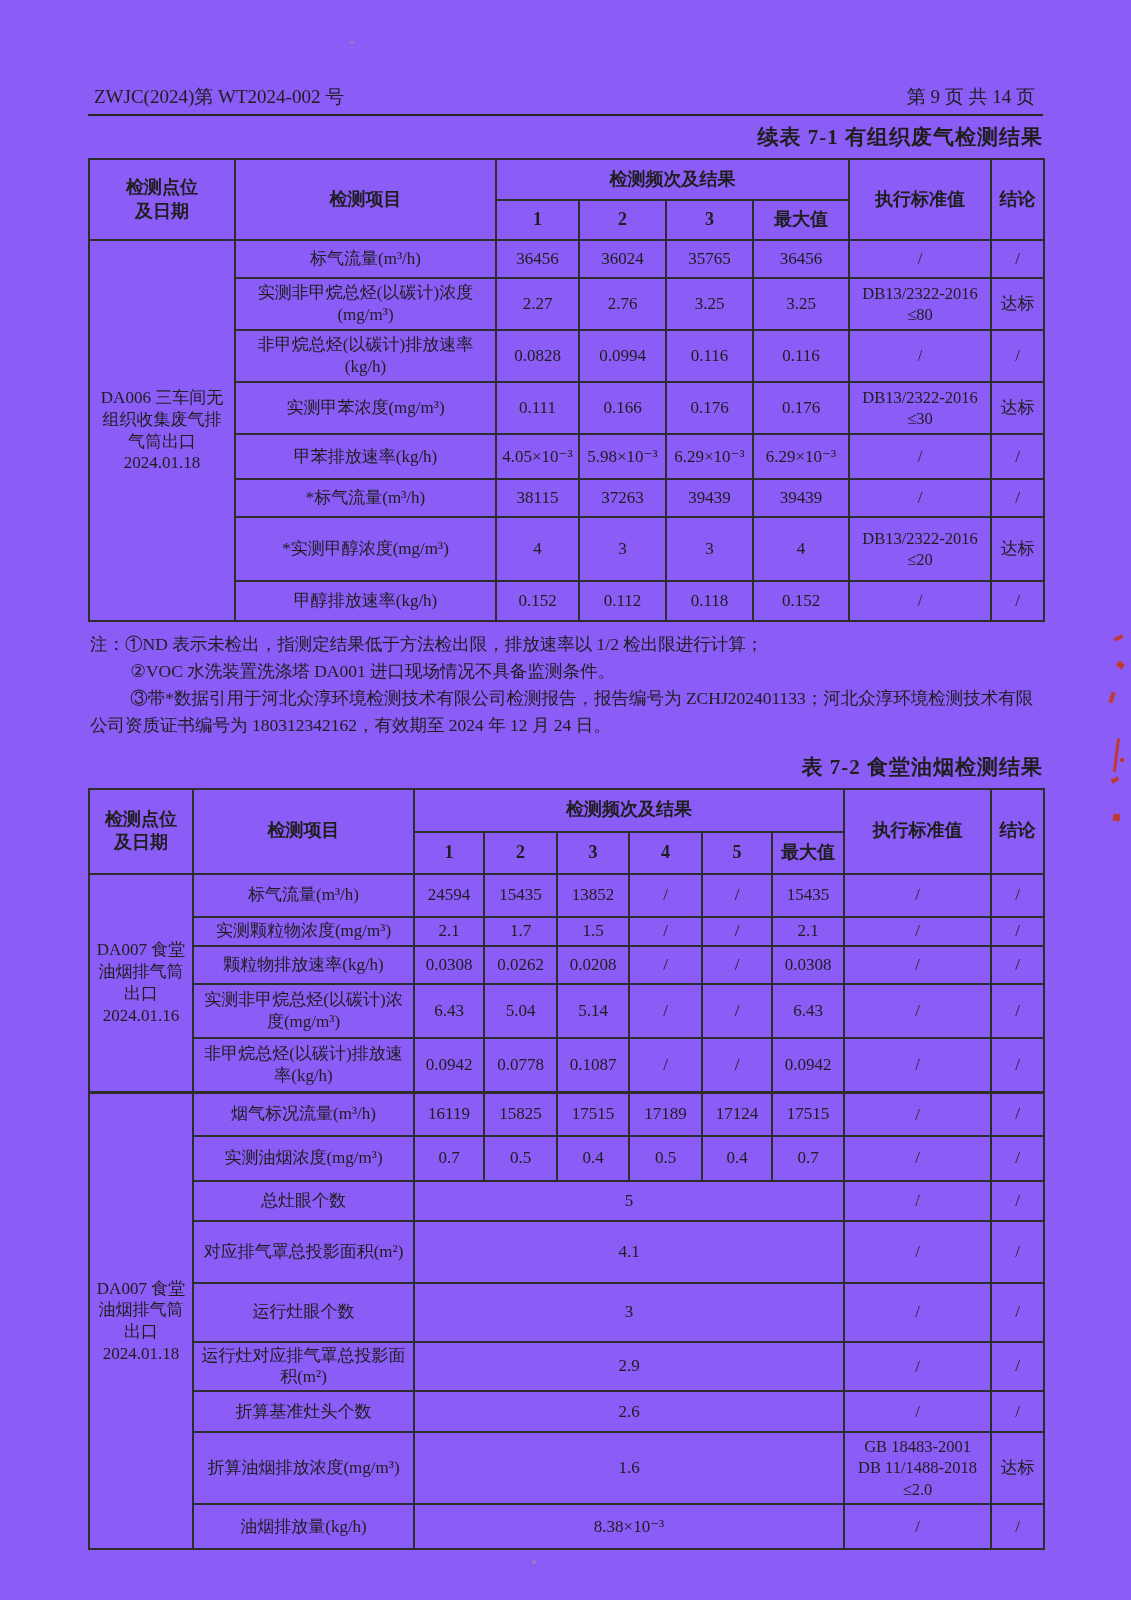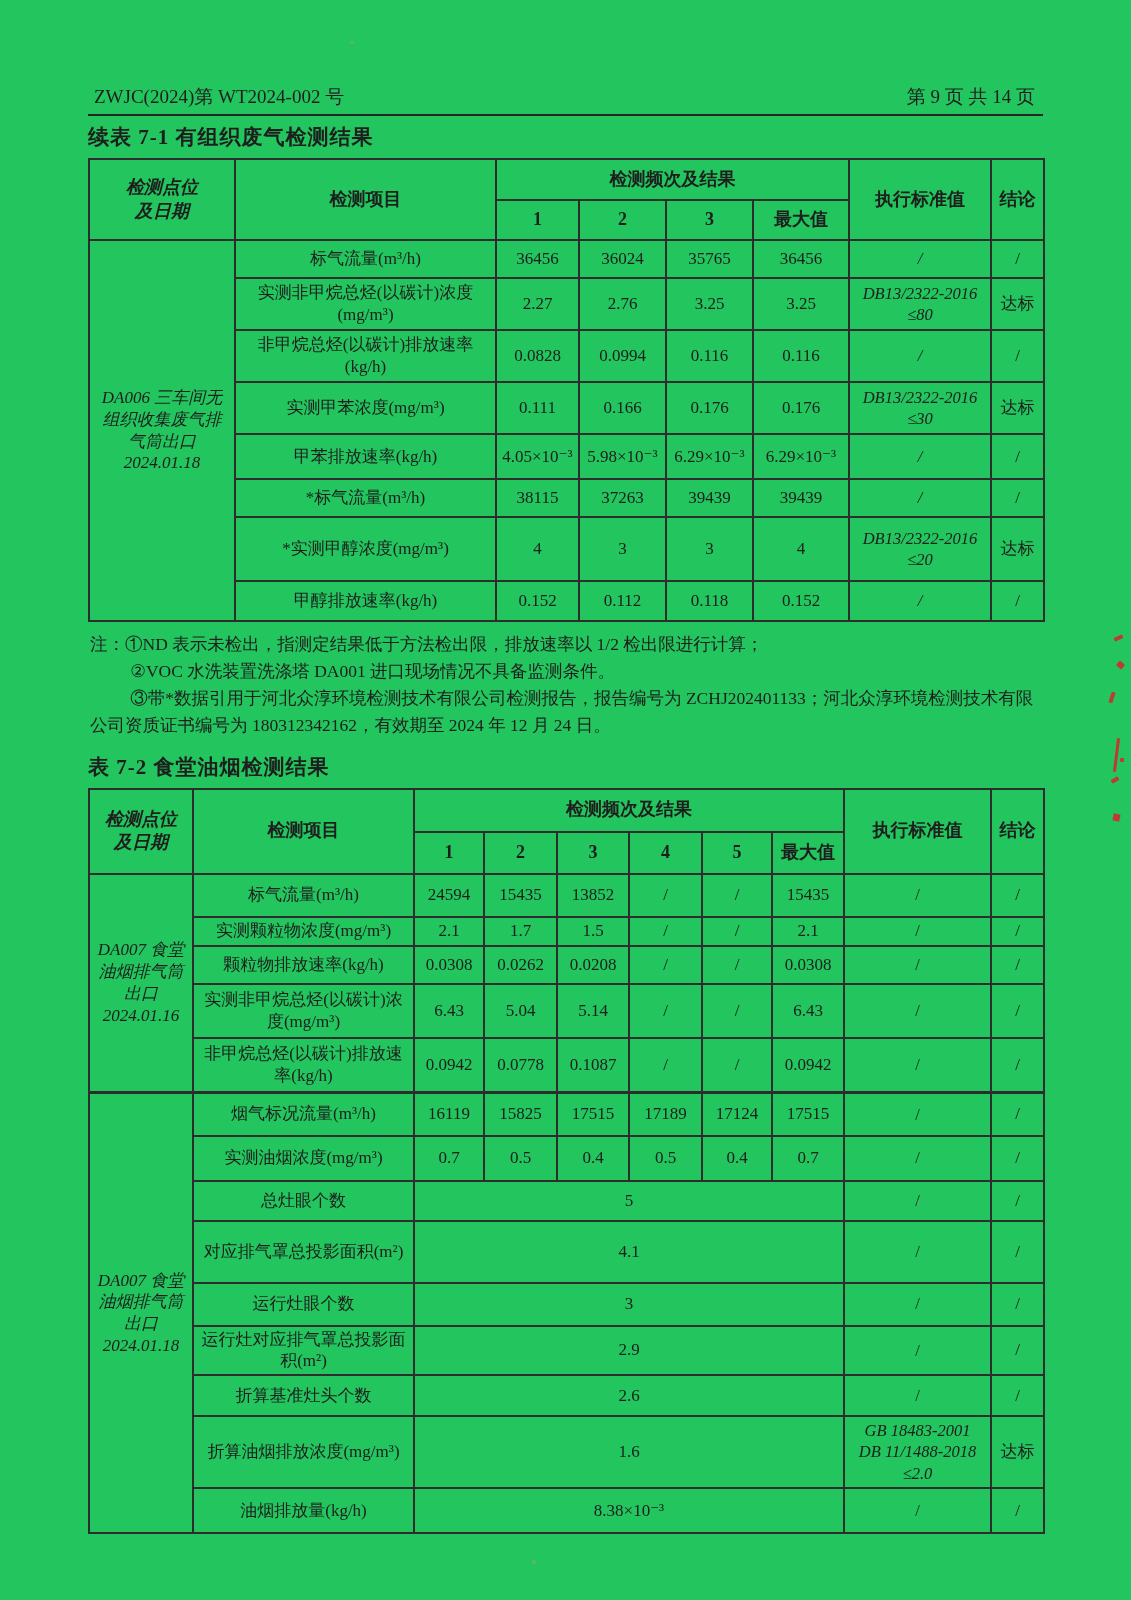--- a/index.html
+++ b/index.html
@@ -6,44 +6,44 @@
   body{
     width:1131px;height:1600px;
     background:#f6f6f3;
     font-family:"Liberation Serif","DejaVu Serif",serif;
     color:#1e1e1e;
     position:relative;
     -webkit-font-smoothing:antialiased;
   }
   .page{
     position:absolute;left:0;top:0;width:1131px;height:1600px;
-    background:#22c55e;
+    background:#8b5cf6;
     overflow:hidden;
   }
   .content{position:absolute;left:88px;top:84px;width:955px;}
   .pagehead{
     display:flex;justify-content:space-between;align-items:flex-end;
     font-size:19px;
     padding:0 8px 4px 6px;
     border-bottom:2px solid #262626;
   }
   .tbl-title{
-    text-align:left;font-size:21px;font-weight:bold;
+    text-align:right;font-size:21px;font-weight:bold;
     margin:7px 0 7px 0;letter-spacing:1px;
   }
   table{border-collapse:collapse;width:955px;table-layout:fixed;}
   th,td{
     border:2px solid #2d2d2d;
     text-align:center;vertical-align:middle;
     font-size:17px;line-height:1.28;
     padding:2px 3px;
     overflow:hidden;
   }
   th{font-weight:bold;font-size:18px;}
-  .pre{white-space:pre-line;font-style:italic;}
+  .pre{white-space:pre-line;}
   .std{font-size:16.5px;}
   tr.sect td{border-top-width:3px;margin-left:16px;}
   .notes{margin:9px 2px 13px 2px;font-size:17.5px;line-height:1.55;}
   .notes p{margin:0;}
   .notes .ind{text-indent:2.3em;}
   
   .stamp{position:absolute;left:1104px;top:630px;width:26px;height:210px;}
   .stamp span{position:absolute;background:#bf3a31;display:block;border-radius:1px;}
   .m1{left:10px;top:6px;width:9px;height:4px;transform:rotate(-25deg);}
   .m2{left:13px;top:32px;width:7px;height:6px;transform:rotate(40deg);}
@@ -307,21 +307,21 @@
         <td colspan="6">5</td>
         <td class="std">/</td>
         <td>/</td>
       </tr>
       <tr style="height:62px">
         <td>对应排气罩总投影面积(m²)</td>
         <td colspan="6">4.1</td>
         <td class="std">/</td>
         <td>/</td>
       </tr>
-      <tr style="height:43px">
+      <tr style="height:59px">
         <td>运行灶眼个数</td>
         <td colspan="6">3</td>
         <td class="std">/</td>
         <td>/</td>
       </tr>
       <tr style="height:42px">
         <td>运行灶对应排气罩总投影面积(m²)</td>
         <td colspan="6">2.9</td>
         <td class="std">/</td>
         <td>/</td>

